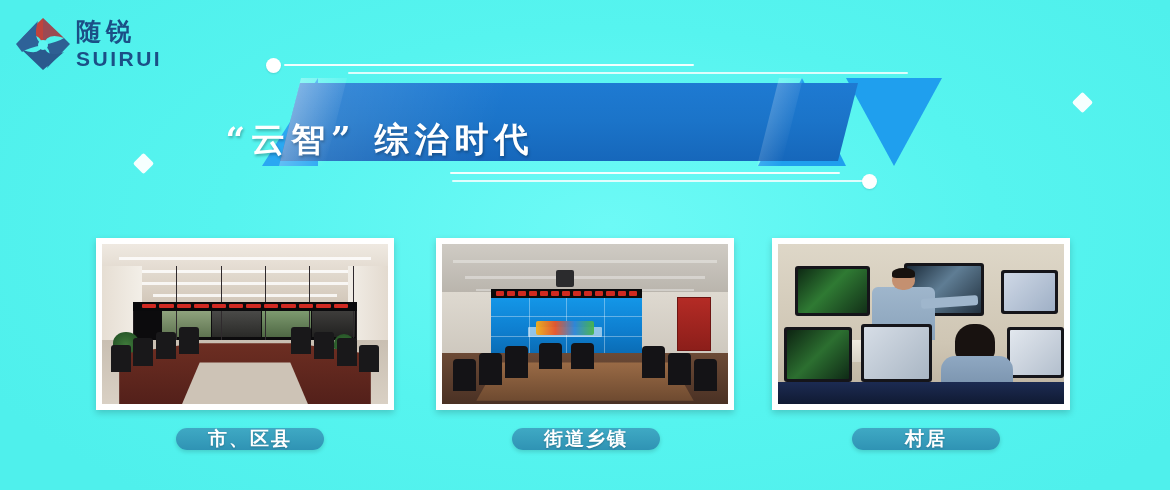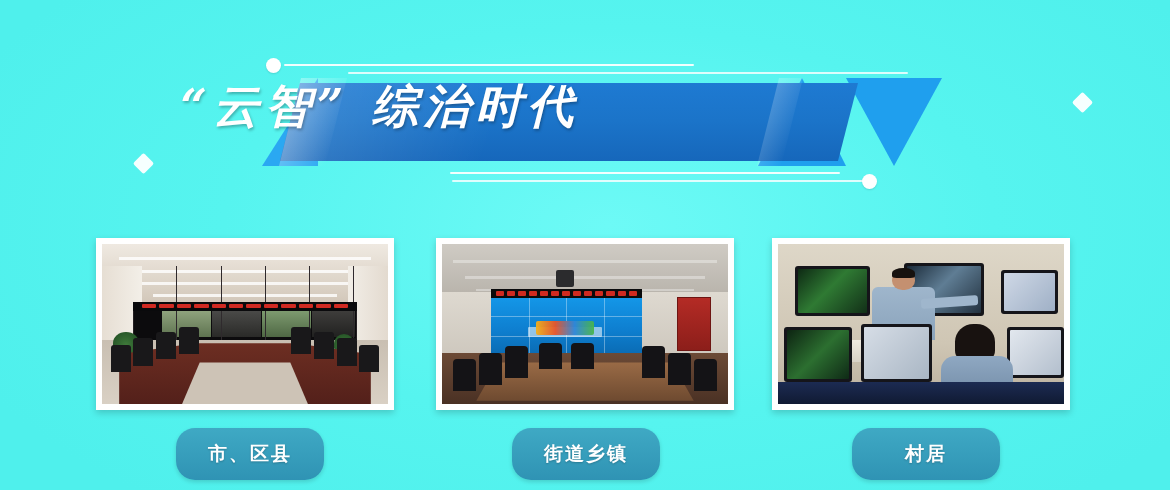--- a/index.html
+++ b/index.html
@@ -66,25 +66,24 @@
     position:absolute; left:18px; top:5px; width:578px; height:78px;
     background:linear-gradient(180deg,#1e7ad2 0%,#1b74c9 48%,#1667bb 100%);
     clip-path:polygon(20px 0, 100% 0, calc(100% - 20px) 100%, 0 100%);
     box-shadow:0 2px 5px rgba(0,0,0,.12);
   }
   .bar-sheen {
     position:absolute; left:0; top:0; width:100%; height:100%;
     background:linear-gradient(110deg,rgba(255,255,255,.16) 0%,rgba(255,255,255,0) 38%);
   }
   .title-text {
-    position:absolute; left:80px; top:67px; width:600px; height:80px;
+    position:absolute; left:80px; top:100px; width:600px; height:80px;
     display:flex; align-items:center; justify-content:center;
-    color:#ffffff; font-size:46px; font-weight:700; letter-spacing:6px;
+    color:#ffffff; font-size:34px; font-weight:700; letter-spacing:6px;
     font-family:"DejaVu Serif", serif;
-    font-style:italic;
     text-shadow:1px 2px 3px rgba(0,0,0,.28);
     white-space:nowrap;
   }
   .sheen-diag {
     position:absolute; left:28px; top:0; width:46px; height:88px;
     background:linear-gradient(100deg,rgba(255,255,255,.34),rgba(255,255,255,0));
     transform:skewX(-14deg);
   }
   .sheen-diag2 {
     position:absolute; right:150px; top:0; width:24px; height:88px;
@@ -187,37 +186,51 @@
     background:#181210; border-radius:46% 46% 30% 30%; }
   .p3-back-body { position:absolute; left:57%; top:70%; width:25%; height:30%;
     background:linear-gradient(180deg,#8fa8c2,#6f88a3); border-radius:14px 14px 0 0; }
   .p3-desk { position:absolute; left:0; bottom:0; width:100%; height:14%;
     background:linear-gradient(180deg,#1c2b52,#101a33); }
   .p3-counter { position:absolute; left:22%; top:60%; width:32%; height:14%;
     background:linear-gradient(180deg,#efeae0,#d8d2c6); }
 
   
   .pill {
-    position:absolute; height:52px; border-radius:19px;
+    position:absolute; height:22px; border-radius:19px;
     background:linear-gradient(180deg,#3fa9c4 0%,#2f93b4 100%);
     box-shadow:0 2px 4px rgba(0,0,0,.15);
     display:flex; align-items:center; justify-content:center;
     color:#ffffff; font-size:19px; font-weight:700; letter-spacing:2px;
     font-family:"DejaVu Sans", sans-serif;
     text-shadow:0 1px 2px rgba(0,0,0,.22);
   }
   .pill.b1 { left:176px; top:428px; width:148px; }
   .pill.b2 { left:512px; top:428px; width:148px; }
   .pill.b3 { left:852px; top:428px; width:148px; }
 </style>
 </head>
 <body>
 
 <div id="stage">
 
+  <div class="logo">
+    <div class="logo-mark">
+      <svg viewBox="0 0 58 56" width="58" height="56" aria-hidden="true">
+        <path d="M29 2 L50 22 Q33 16 29 29 Q25 14 8 22 Z" fill="#c0433c"></path>
+        <path d="M29 2 L50 22 Q33 16 29 29 Z" fill="#2c5f96" opacity="0.25"></path>
+        <path d="M56 28 L33 52 Q40 33 29 29 Q44 26 50 22 Z" fill="#2e5f93"></path>
+        <path d="M29 54 L7 33 Q25 41 29 29 Q33 43 50 36 Z" fill="#2a5a8d"></path>
+        <path d="M2 28 L24 5 Q18 23 29 29 Q14 32 8 36 Z" fill="#2e6298"></path>
+        <circle cx="29" cy="29" r="5" fill="#5cf6f1"></circle>
+      </svg>
+    </div>
+    <div class="logo-txt-cn">随锐</div>
+    <div class="logo-txt-en">SUIRUI</div>
+  </div>
 
   <div class="dot" style="left:266px; top:58px;"></div>
   <div class="hline" style="left:284px; top:64px; width:410px;"></div>
   <div class="hline" style="left:348px; top:72px; width:560px; opacity:.8;"></div>
 
   <div class="diamond" style="left:136px; top:156px;"></div>
   <div class="diamond" style="left:1075px; top:95px;"></div>
 
   <div class="banner-wrap">
     <div class="tri tri-left"></div>

